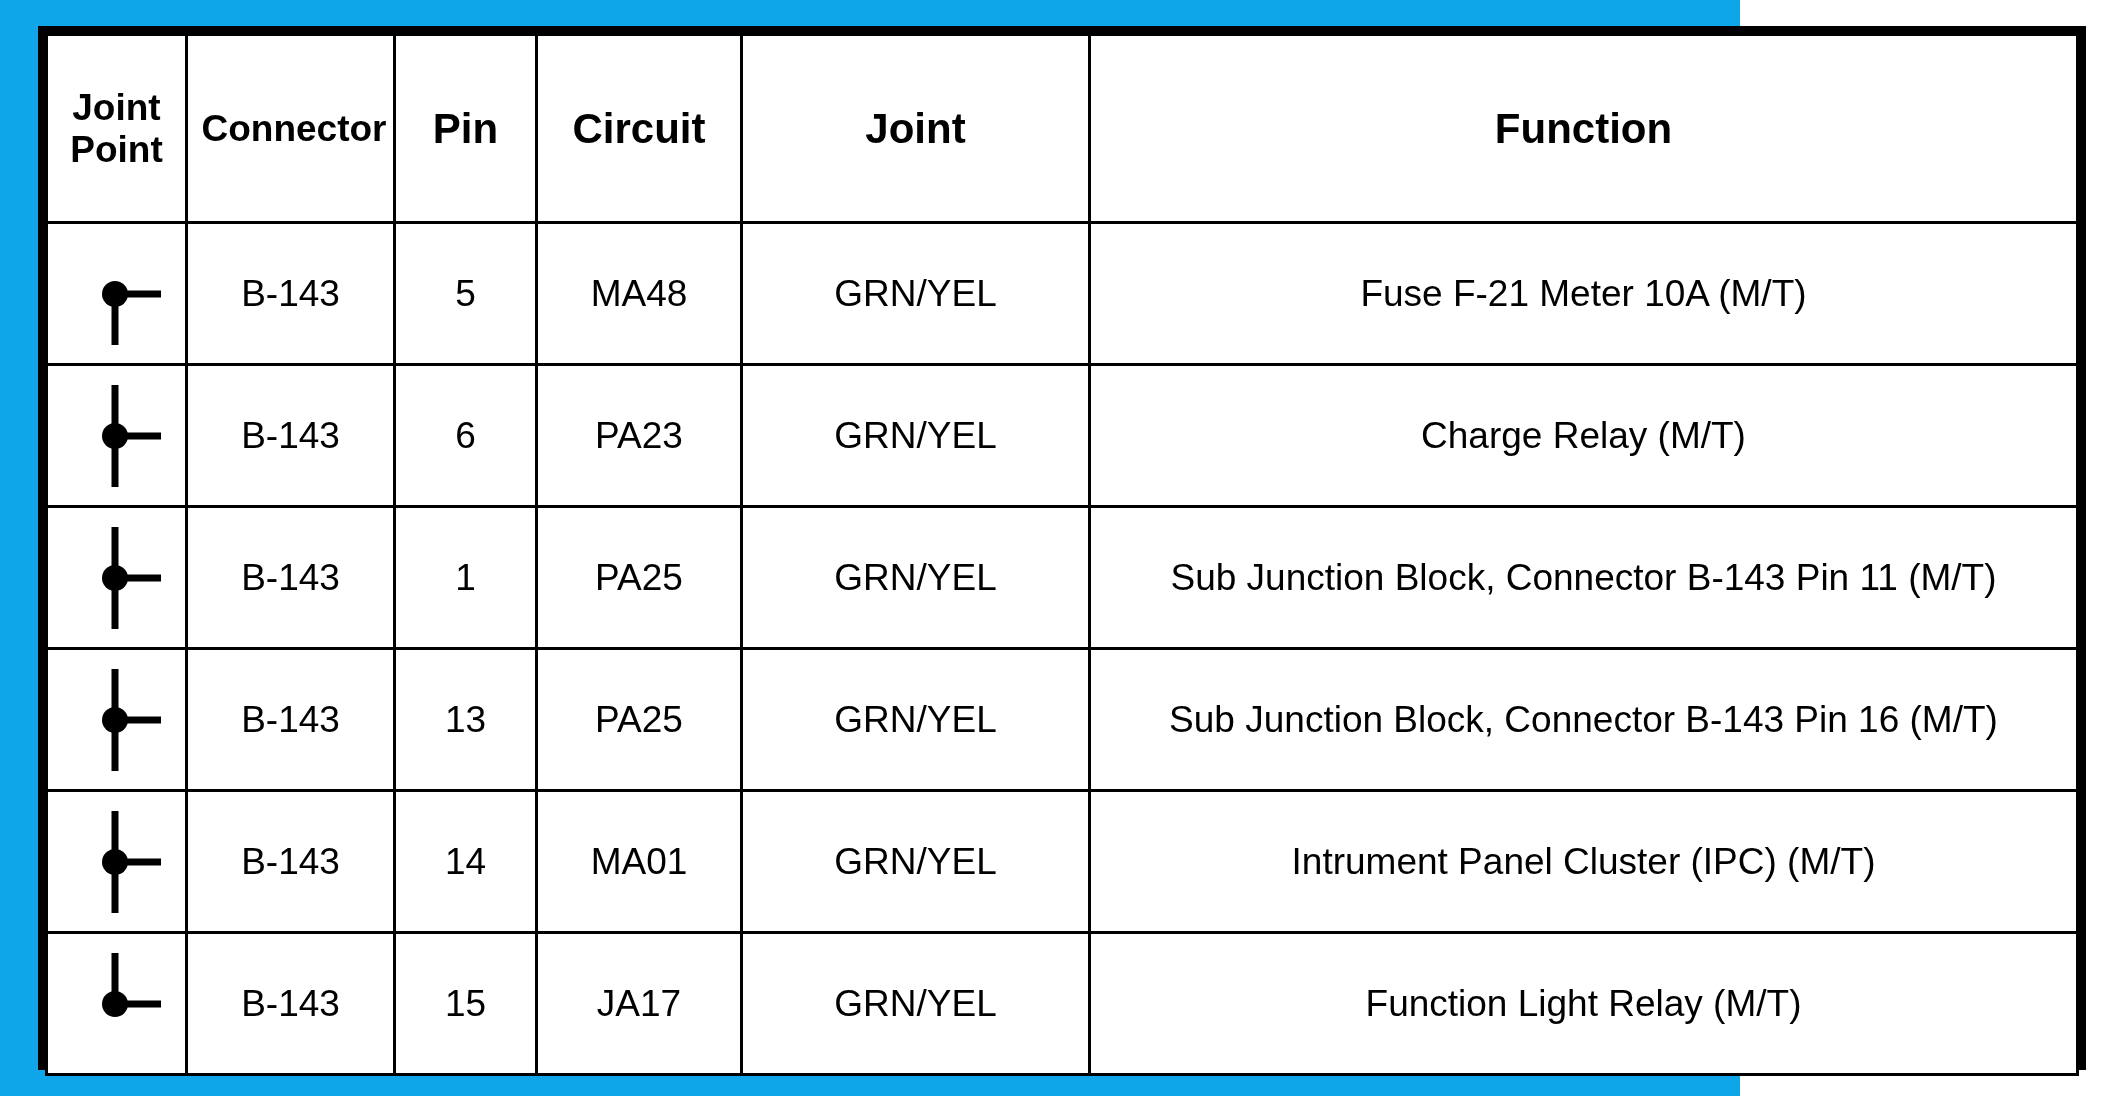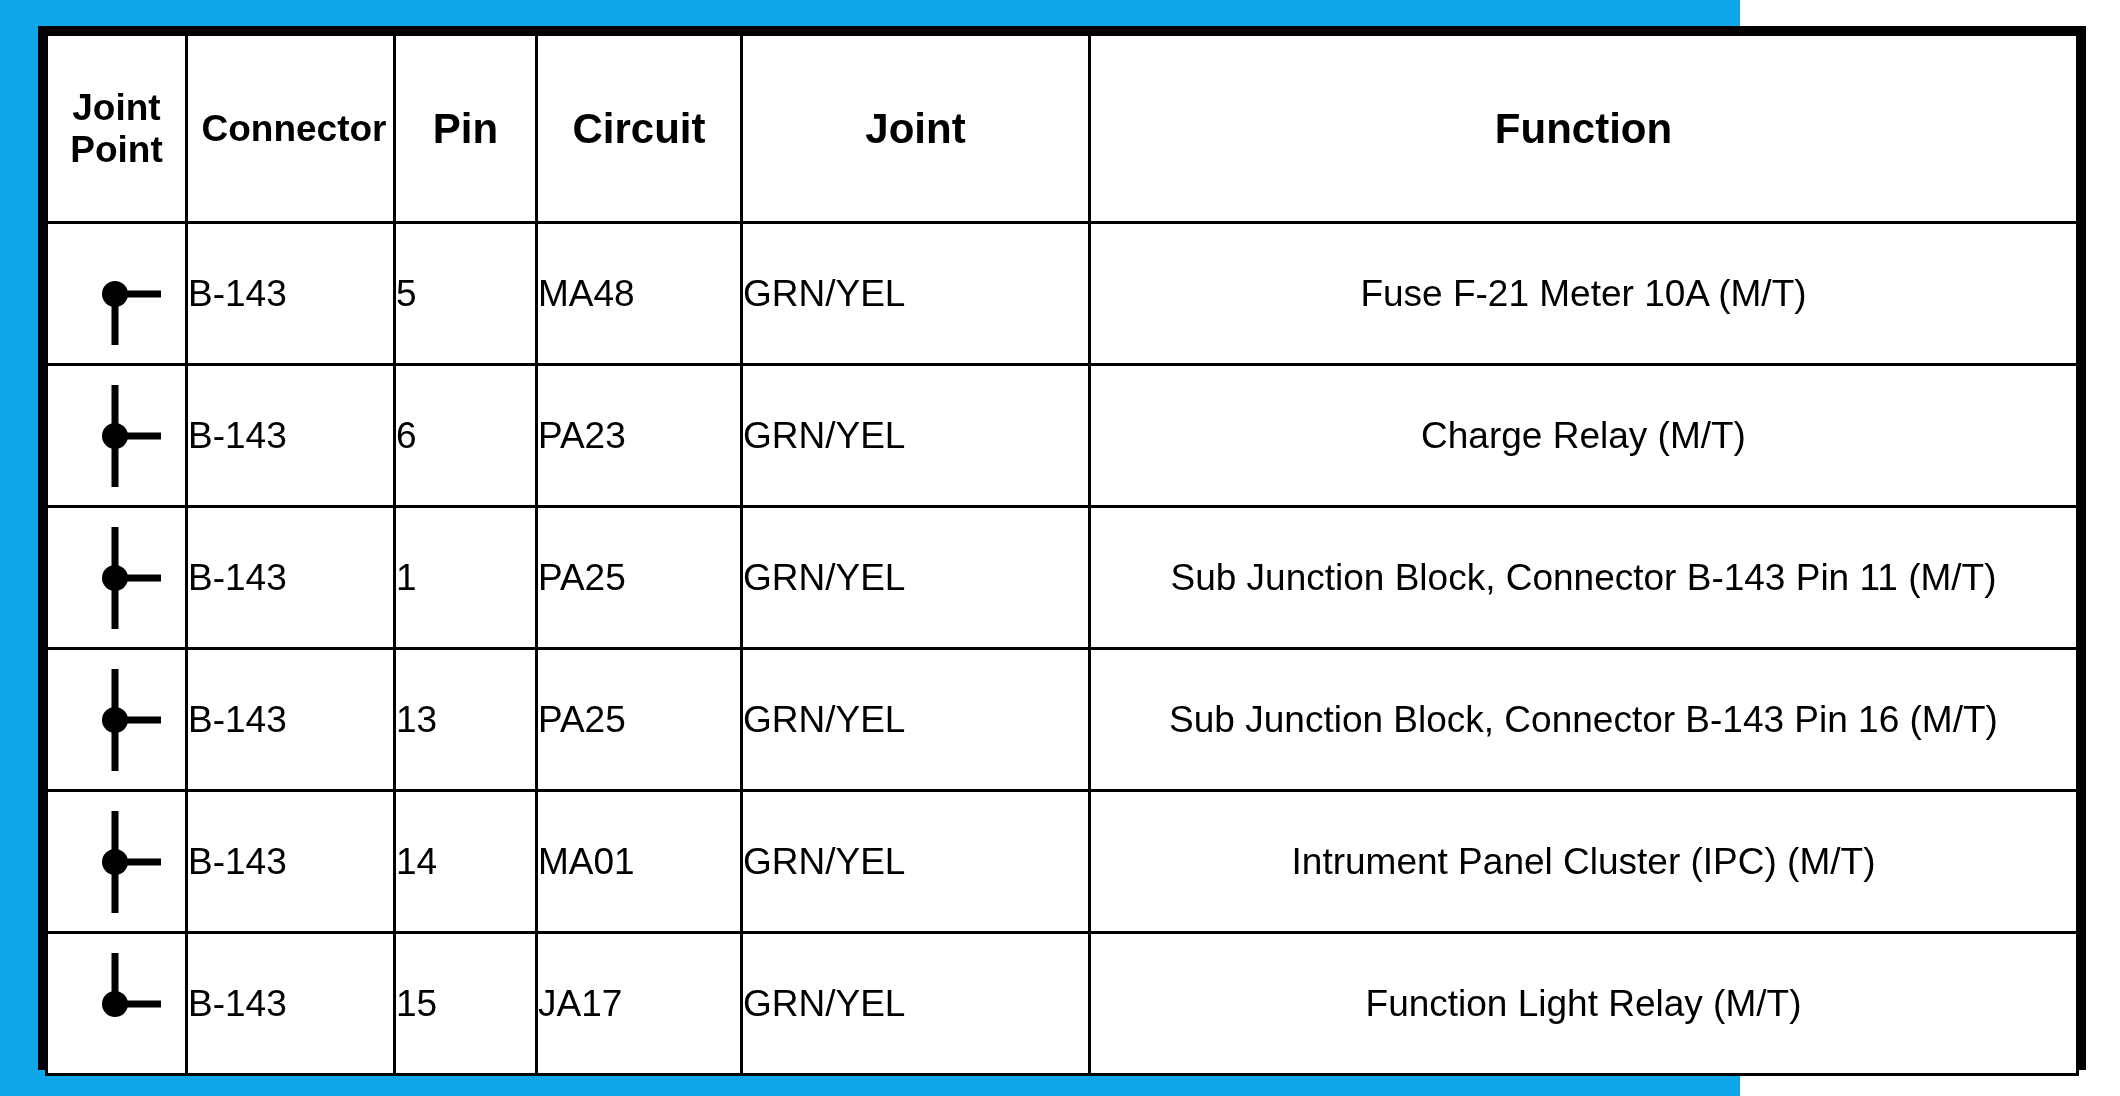--- a/index.html
+++ b/index.html
@@ -75,21 +75,21 @@
   thead th.th-func   { font-weight: bold; }
 
   
   tbody tr { height: 142px; }
 
   tbody td {
     font-size: 37px;
     font-weight: normal;
     vertical-align: middle;
   }
-  td.cell-center { text-align: left; }
+  td.cell-center { text-align: center; }
   td.cell-left {
     text-align: center;
     padding-left: 12px;
   }
   td.cell-joint {
     text-align: center;
     vertical-align: middle;
   }
 
   .joint-symbol {

